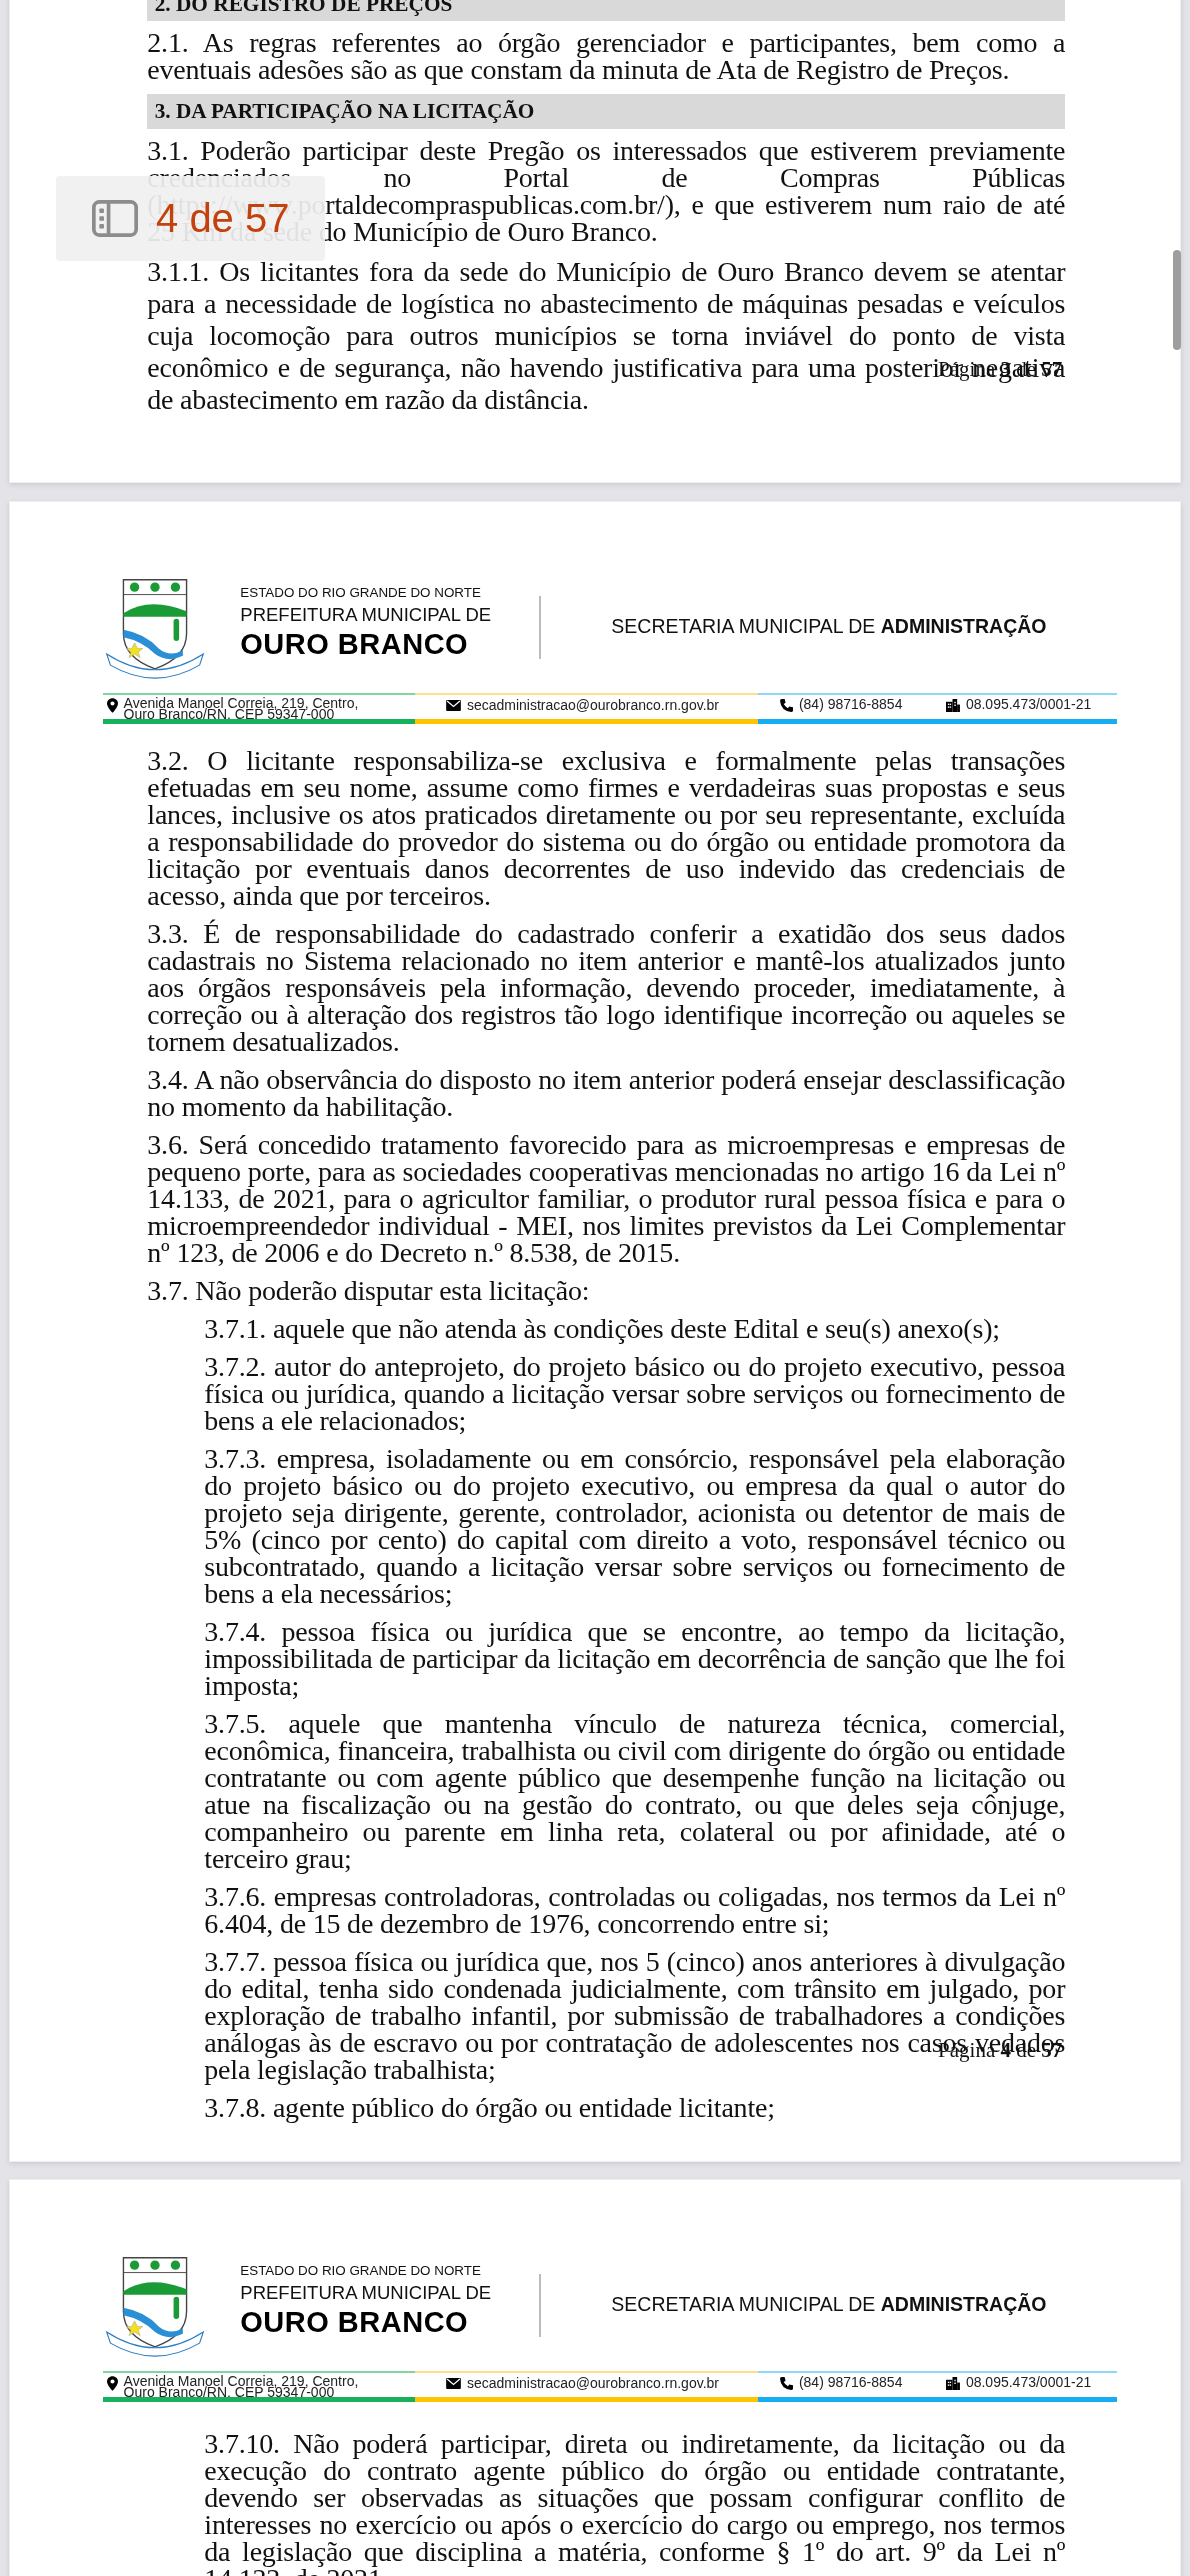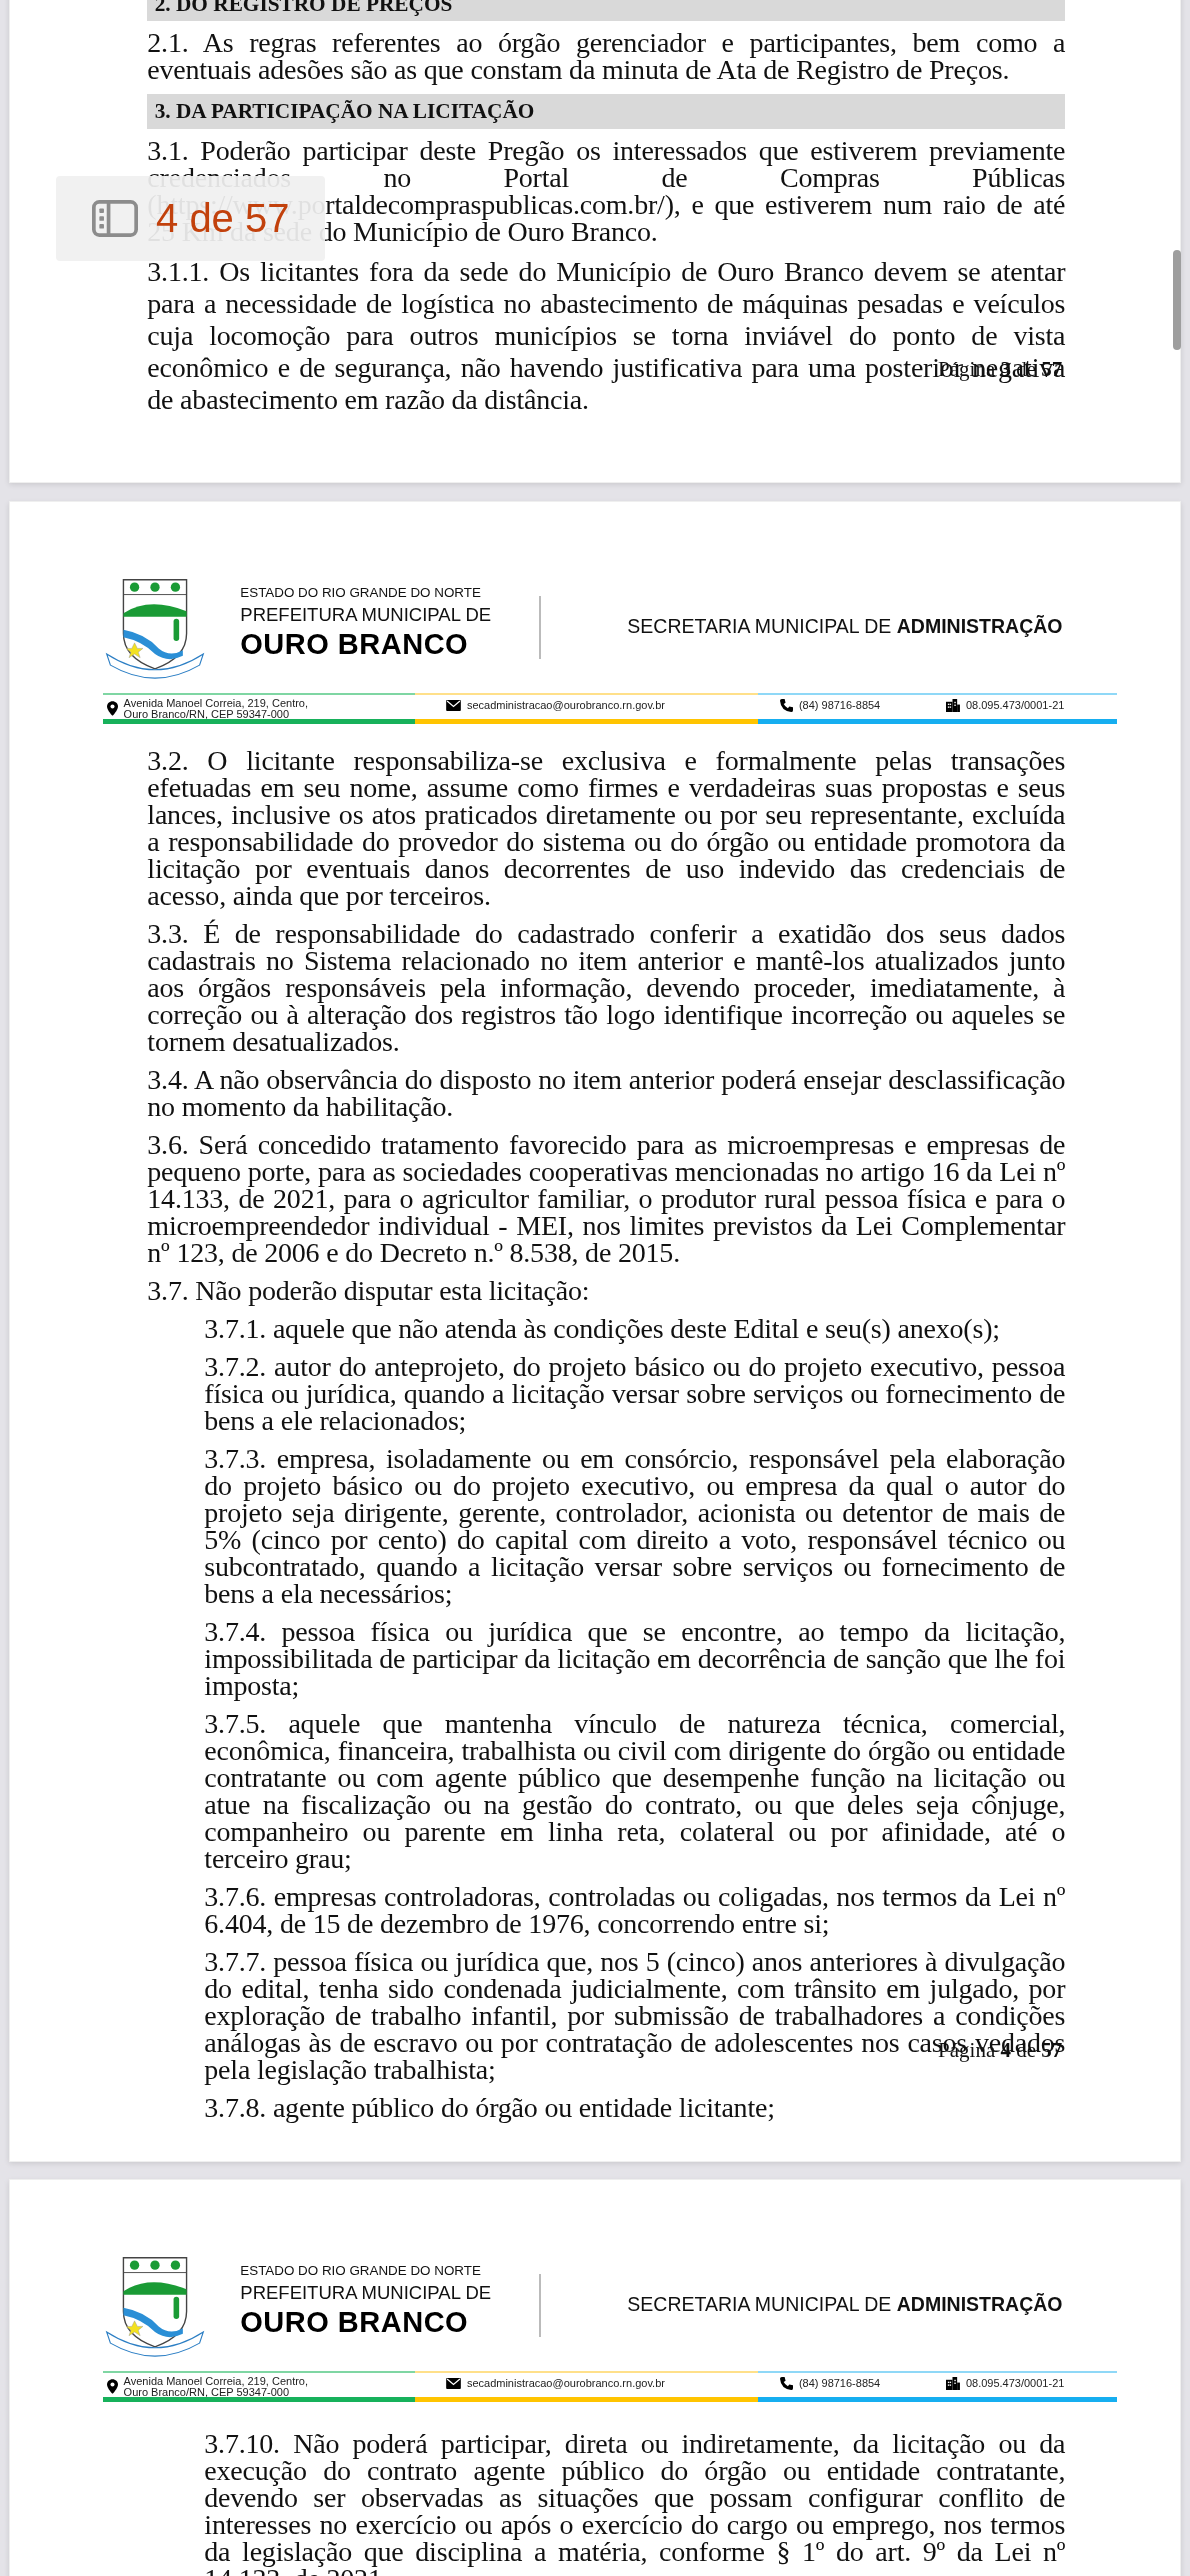--- a/index.html
+++ b/index.html
@@ -35,33 +35,33 @@
   .page-footer b { font-weight:bold; }
 
   
   .letterhead { position:absolute; left:93px; top:74px; width:1014px; height:139px; }
   .emblem { position:absolute; left:0; top:0; width:104px; height:104px; }
   .lh-text { position:absolute; left:137px; top:9.3px; font-family:"Liberation Sans", sans-serif; }
   .lh-state { font-size:13.4px; color:#111; }
   .lh-pref { font-size:18.5px; color:#111; margin-top:3.7px; }
   .lh-city { font-size:29px; font-weight:bold; color:#000000; letter-spacing:0.5px; margin-top:1.9px; }
   .lh-divider { position:absolute; left:436px; top:20.4px; width:1.9px; height:63px; background:#bbb; }
-  .lh-secretaria { position:absolute; left:524px; top:39px; font-family:"Liberation Sans", sans-serif; font-size:19.5px; color:#111; }
+  .lh-secretaria { position:absolute; left:508px; top:39px; font-family:"Liberation Sans", sans-serif; font-size:19.5px; color:#111; }
   .lh-secretaria b { font-weight:bold; }
 
   .contact-bar { position:absolute; left:0; top:117px; width:1014px; height:28px; font-family:"Liberation Sans", sans-serif; }
   .bar-top { position:absolute; left:0; top:0; height:1.9px; width:100%; display:flex; }
   .bar-bottom { position:absolute; left:0; top:26px; height:4.6px; width:100%; display:flex; }
   .seg-g { background:#17b15b; flex:0 0 312px; }
   .seg-y { background:#ffc400; flex:0 0 343px; }
   .seg-b { background:#16aef0; flex:1; }
   .bar-top .seg-g { background:#7fd6a3; }
   .bar-top .seg-y { background:#ffe08a; }
   .bar-top .seg-b { background:#8fd8f7; }
-  .contact { position:absolute; top:4.6px; font-size:11px; line-height:11px; color:#222; display:flex; align-items:center; }
+  .contact { position:absolute; top:4.6px; font-size:14px; line-height:11px; color:#222; display:flex; }
   .contact svg { margin-right:5.6px; flex:none; }
 
   
   .page-counter {
     position:absolute; left:56px; top:176px; width:269px; height:85px;
     background:rgba(240,240,240,0.93); border-radius:4px;
     display:flex; align-items:center; justify-content:center;
     font-family:"Liberation Sans", sans-serif; font-size:40px; color:#c2410c;
   }
   .page-counter svg { margin-right:18.5px; }

